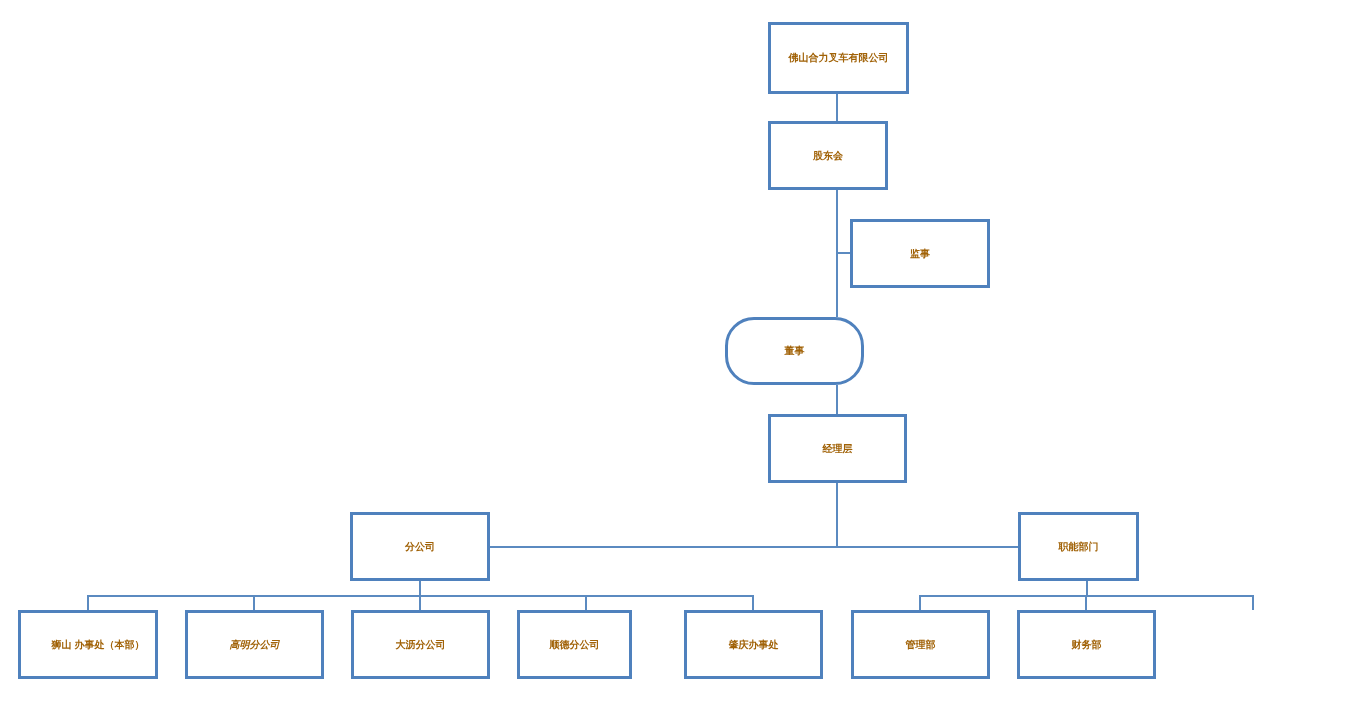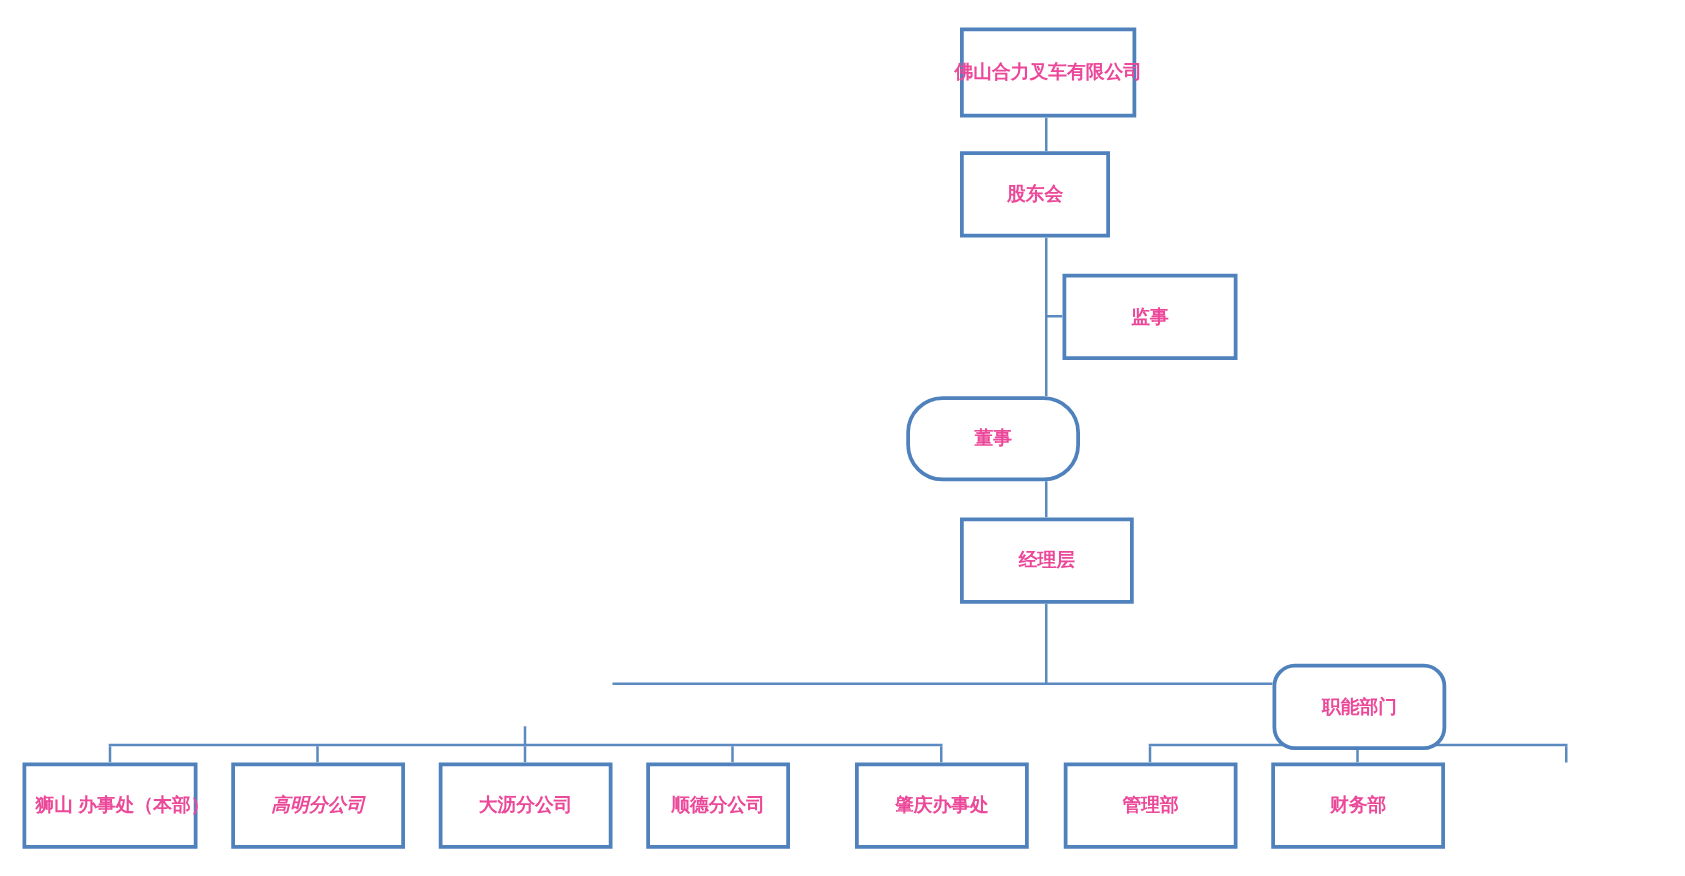--- a/index.html
+++ b/index.html
@@ -9,36 +9,36 @@
     background:#ffffff;
     font-family:"Liberation Sans", sans-serif;
     overflow:hidden;
   }
   .node{
     position:absolute;
     box-sizing:border-box;
     border:3px solid var(--box-border,#4f81bd);
     background:#ffffff;
     display:flex;align-items:center;justify-content:center;
-    font-size:15px;font-weight:bold;color:#ec4899;
+    font-size:10px;font-weight:bold;color:#a16207;
     text-align:center;white-space:nowrap;
     line-height:1.2;
   }
   .line{
     position:absolute;
     background:var(--connector,#5b8ac0);
   }
   
   .n-company     {left:768px; top:22px;  width:141px; height:72px;}
   .n-shareholders{left:768px; top:121px; width:120px; height:69px;}
   .n-supervisor  {left:850px; top:219px; width:140px; height:69px;}
   .n-director    {left:725px; top:317px; width:139px; height:68px;border-radius:29px;}
   .n-management  {left:768px; top:414px; width:139px; height:69px;}
   .n-branch      {left:350px; top:512px; width:140px; height:69px;}
-  .n-functional  {left:1018px;top:531px; width:139px; height:69px;border-radius:18px;}
+  .n-functional  {left:1018px;top:512px; width:121px; height:69px;}
   .n-shishan     {left:18px;  top:610px; width:140px; height:69px;padding-left:20px;}
   .n-gaoming     {left:185px; top:610px; width:139px; height:69px;font-style:italic;}
   .n-dali        {left:351px; top:610px; width:139px; height:69px;}
   .n-shunde      {left:517px; top:610px; width:115px; height:69px;}
   .n-zhaoqing    {left:684px; top:610px; width:139px; height:69px;}
   .n-admin       {left:851px; top:610px; width:139px; height:69px;}
   .n-finance     {left:1017px;top:610px; width:139px; height:69px;}
   .n-parts       {left:1184px;top:610px; width:139px; height:69px;}
 </style>
 </head>
@@ -63,20 +63,21 @@
   <div class="line" style="left:919px;top:595px;width:335px;height:2px"></div>
   <div class="line" style="left:919px;top:597px;width:2px;height:13px"></div>
   <div class="line" style="left:1085px;top:597px;width:2px;height:13px"></div>
   <div class="line" style="left:1252px;top:597px;width:2px;height:13px"></div>
 
   <div class="node n-company">佛山合力叉车有限公司</div>
   <div class="node n-shareholders">股东会</div>
   <div class="node n-supervisor">监事</div>
   <div class="node n-director">董事</div>
   <div class="node n-management">经理层</div>
+  <div class="node n-branch">分公司</div>
   <div class="node n-functional">职能部门</div>
   <div class="node n-shishan">狮山 办事处（本部）</div>
   <div class="node n-gaoming">高明分公司</div>
   <div class="node n-dali">大沥分公司</div>
   <div class="node n-shunde">顺德分公司</div>
   <div class="node n-zhaoqing">肇庆办事处</div>
   <div class="node n-admin">管理部</div>
   <div class="node n-finance">财务部</div>
 
 </div>

